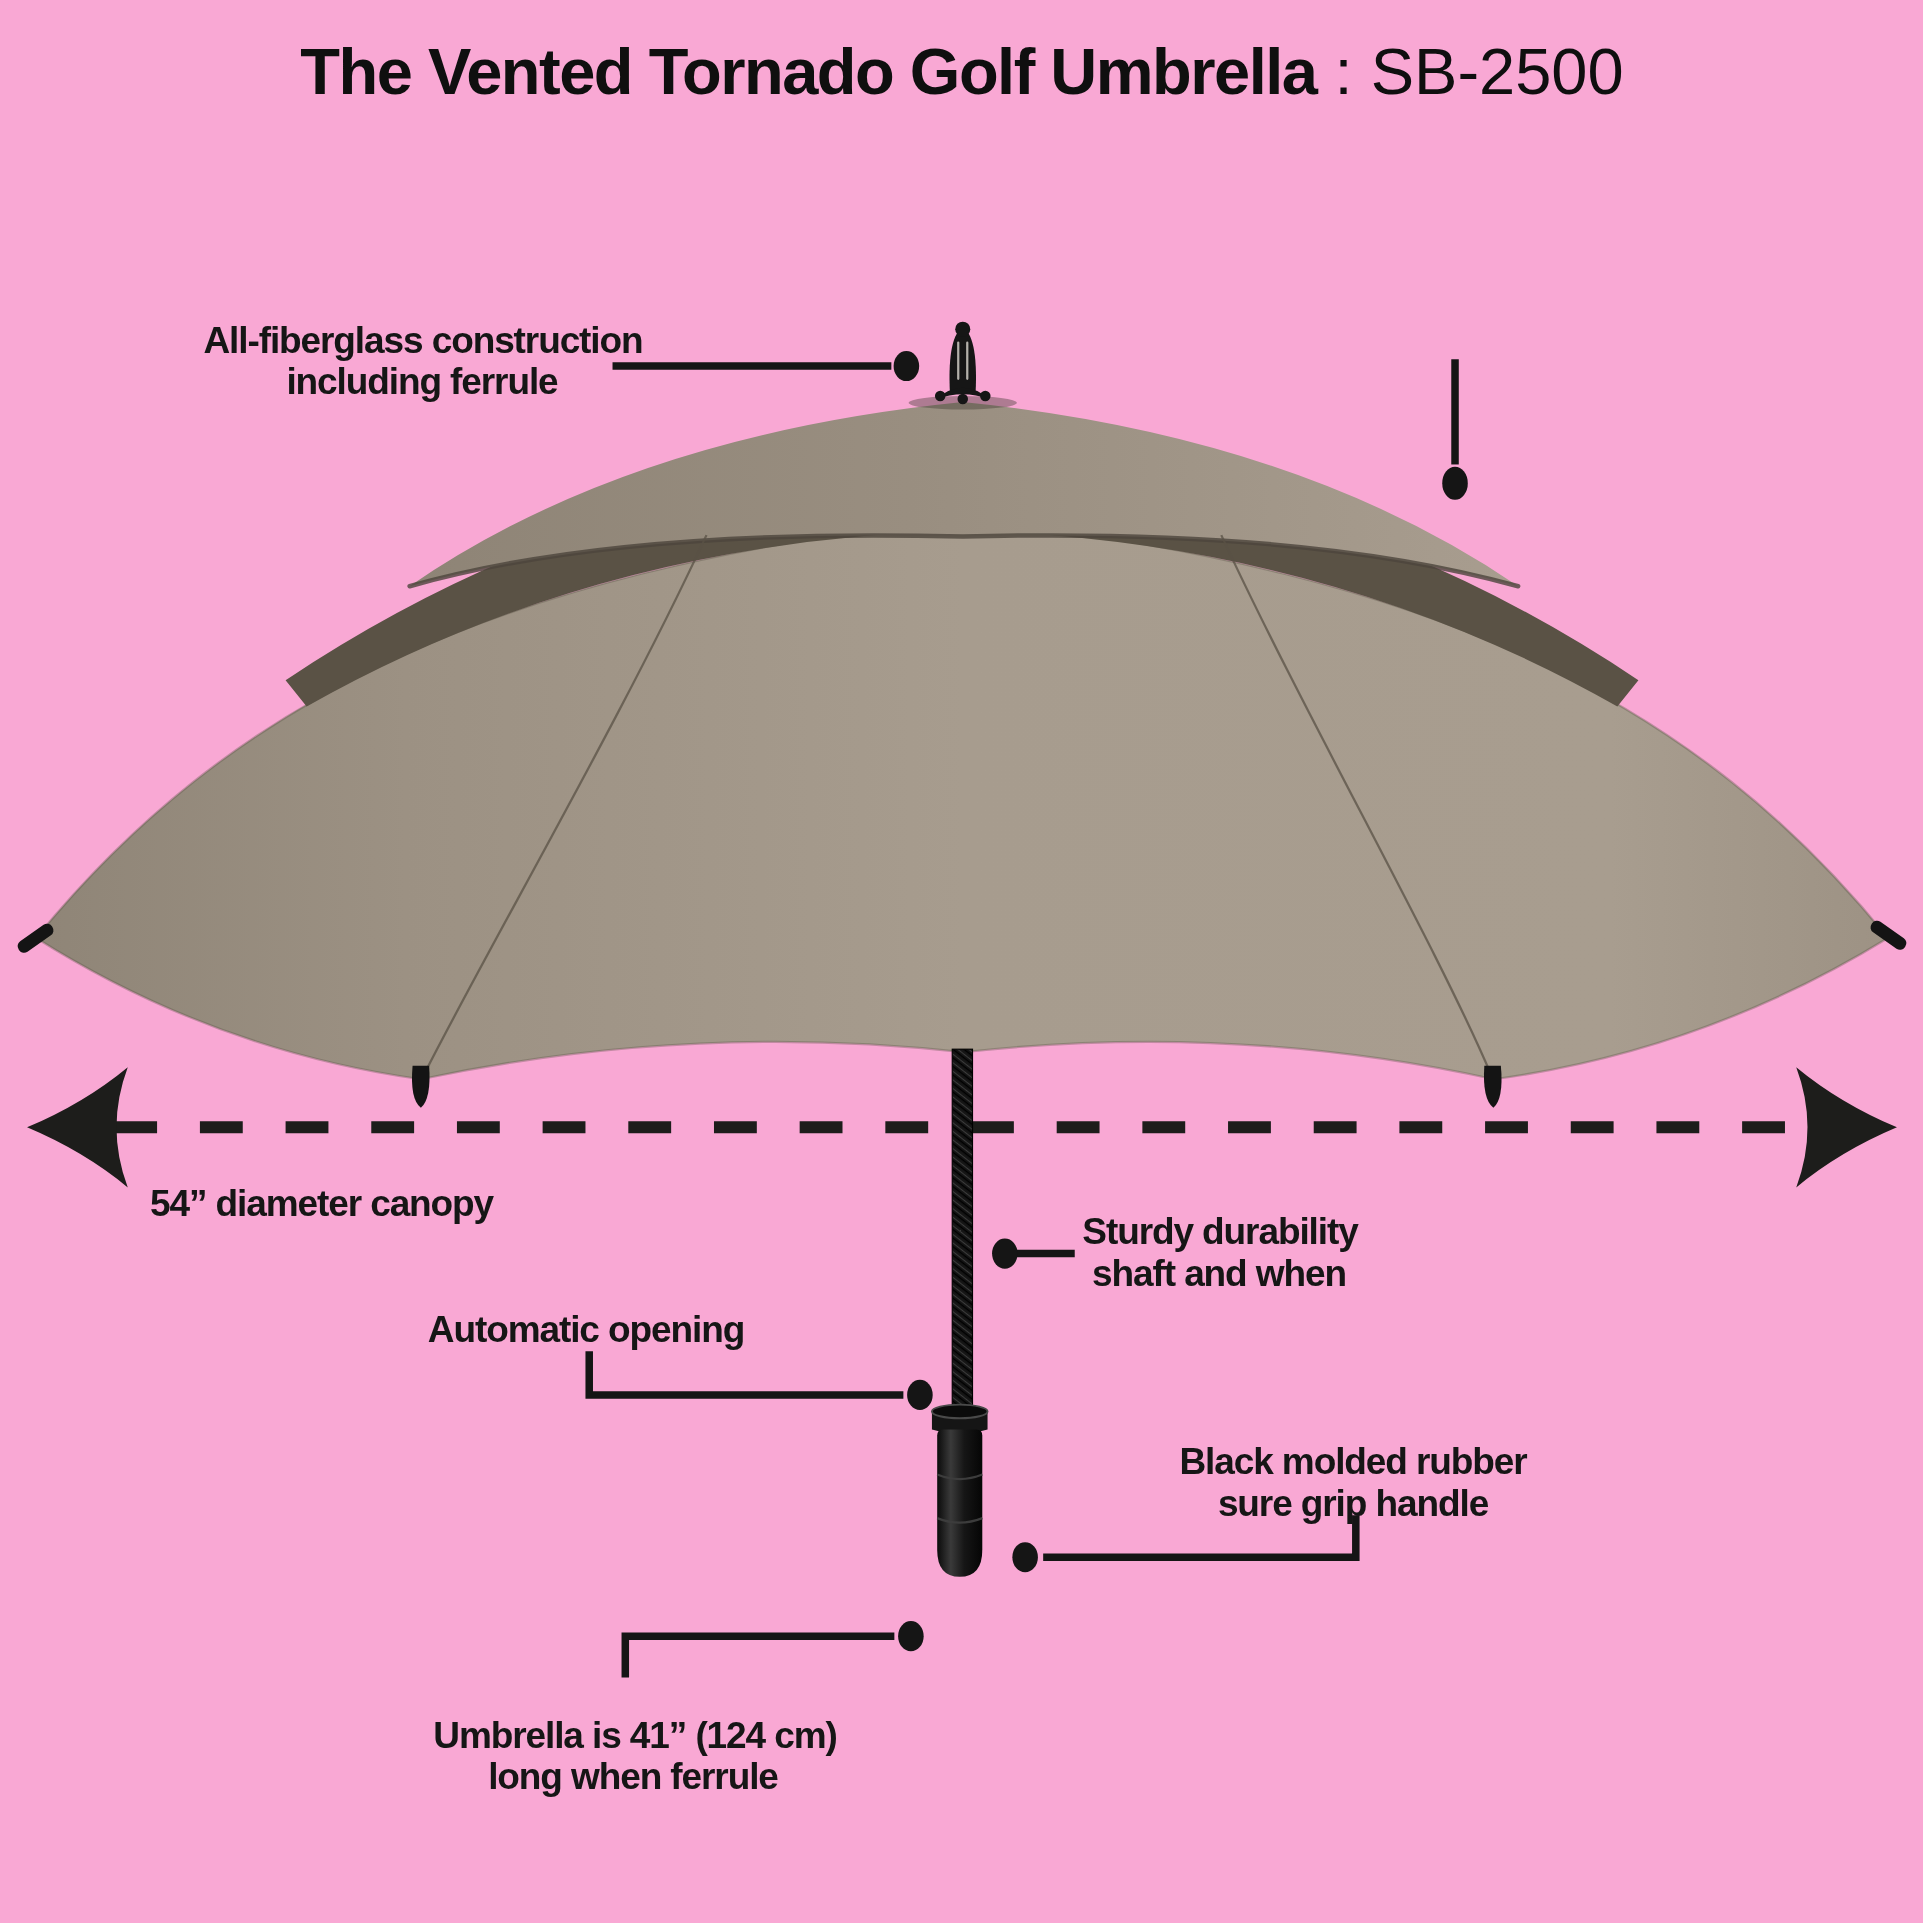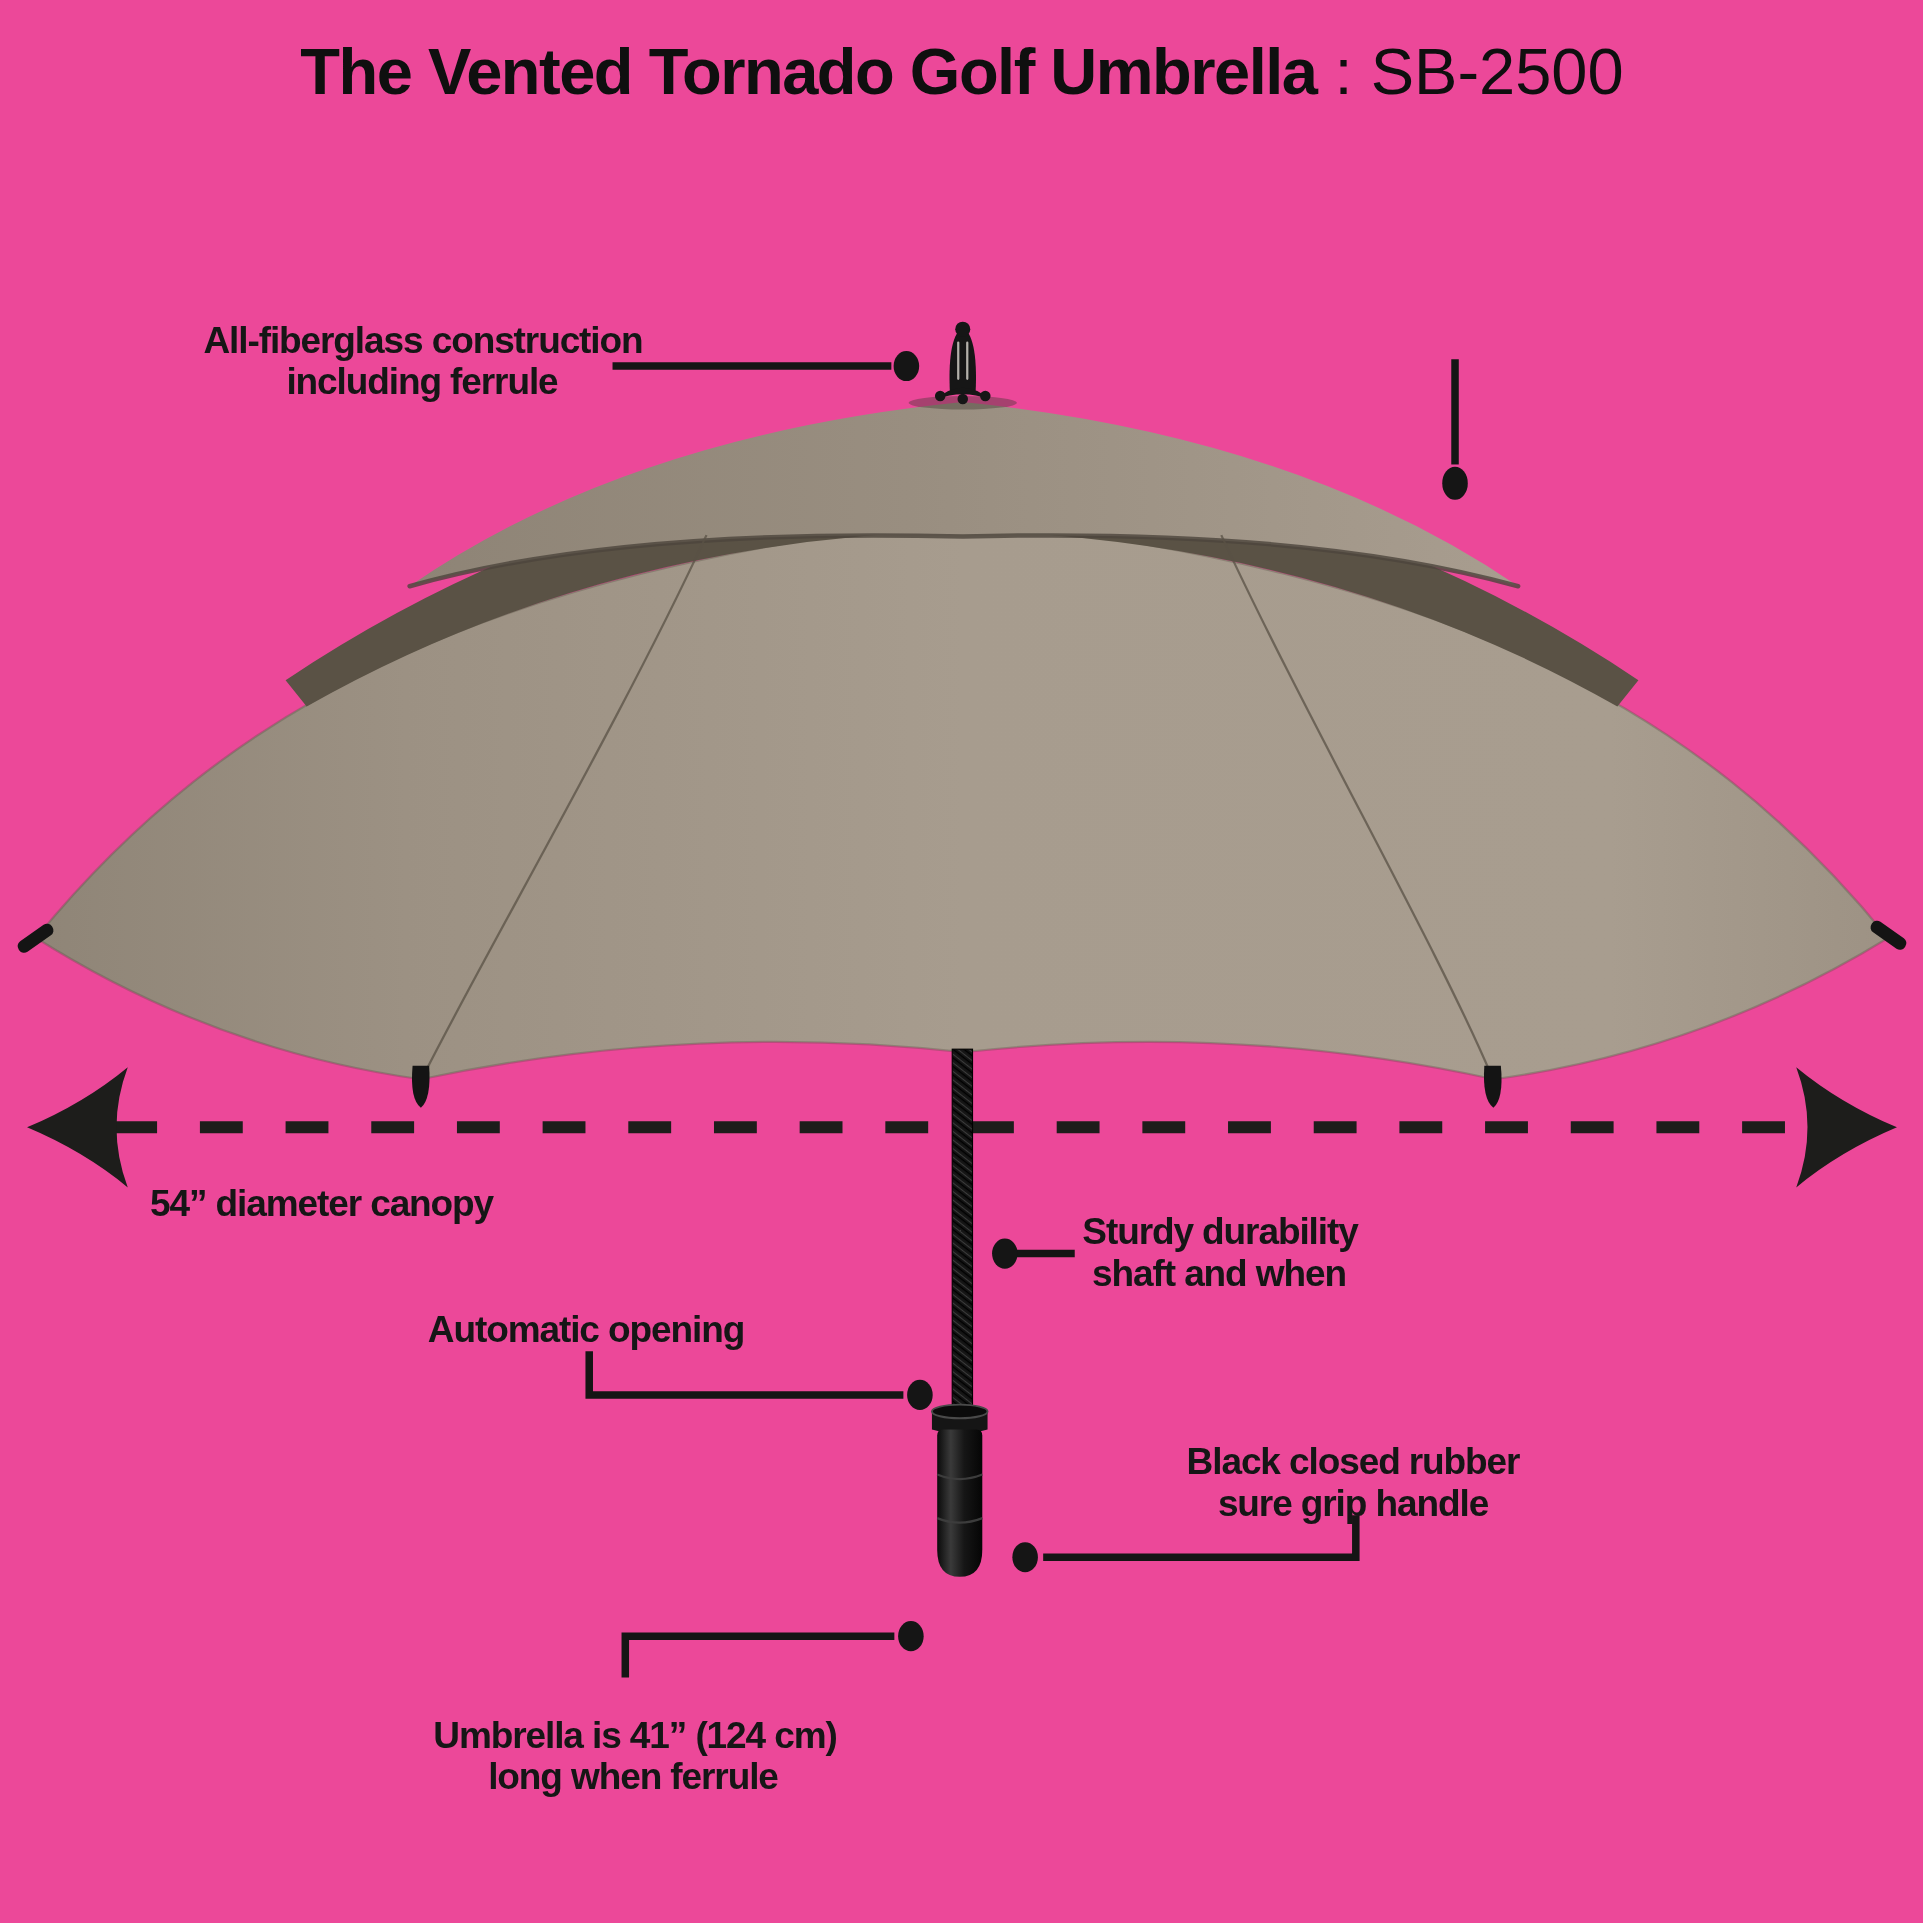--- a/index.html
+++ b/index.html
@@ -1,16 +1,16 @@
 <!DOCTYPE html>
 <html style="font-size:12px"><head>
 <meta charset="utf-8">
 <style>
   html,body{margin:0;padding:0;background:#ffffff;}
-  .stage{position:relative;width:1924px;height:1924px;background:#ec4899;overflow:hidden;
+  .stage{position:relative;width:1924px;height:1924px;background:#f9a8d4;overflow:hidden;
          font-family:"Liberation Sans",sans-serif;}
   .stage svg{position:absolute;left:0;top:0;}
   .title{position:absolute;top:33px;left:962px;transform:translateX(-50%);
          font-weight:700;font-size:65px;line-height:78px;letter-spacing:-1.5px;
          color:#0f0f0f;white-space:nowrap;}
   .title .model{font-weight:400;letter-spacing:0;}
   .lbl{position:absolute;white-space:nowrap;font-weight:700;font-size:37px;line-height:41px;
        letter-spacing:-1.1px;color:#161616;transform:translateX(-50%);margin-top:24px;}
   .lbl.left-align{transform:none;}
 </style>
@@ -145,20 +145,20 @@
   <div class="lbl" style="left:422px;top:337px">including ferrule</div>
 
 
   <div class="lbl left-align" style="left:150px;top:1159px">54” diameter canopy</div>
 
   <div class="lbl" style="left:1220px;top:1187px">Sturdy durability</div>
   <div class="lbl" style="left:1219px;top:1229px">shaft and when</div>
 
   <div class="lbl" style="left:586px;top:1285px">Automatic opening</div>
 
-  <div class="lbl" style="left:1353px;top:1417px">Black closed rubber</div>
+  <div class="lbl" style="left:1353px;top:1417px">Black molded rubber</div>
   <div class="lbl" style="left:1353px;top:1459px">sure grip handle</div>
 
   <div class="lbl" style="left:635px;top:1691px">Umbrella is 41” (124 cm)</div>
   <div class="lbl" style="left:633px;top:1732px">long when ferrule</div>
 
 </div>
 
 
 </body></html>

